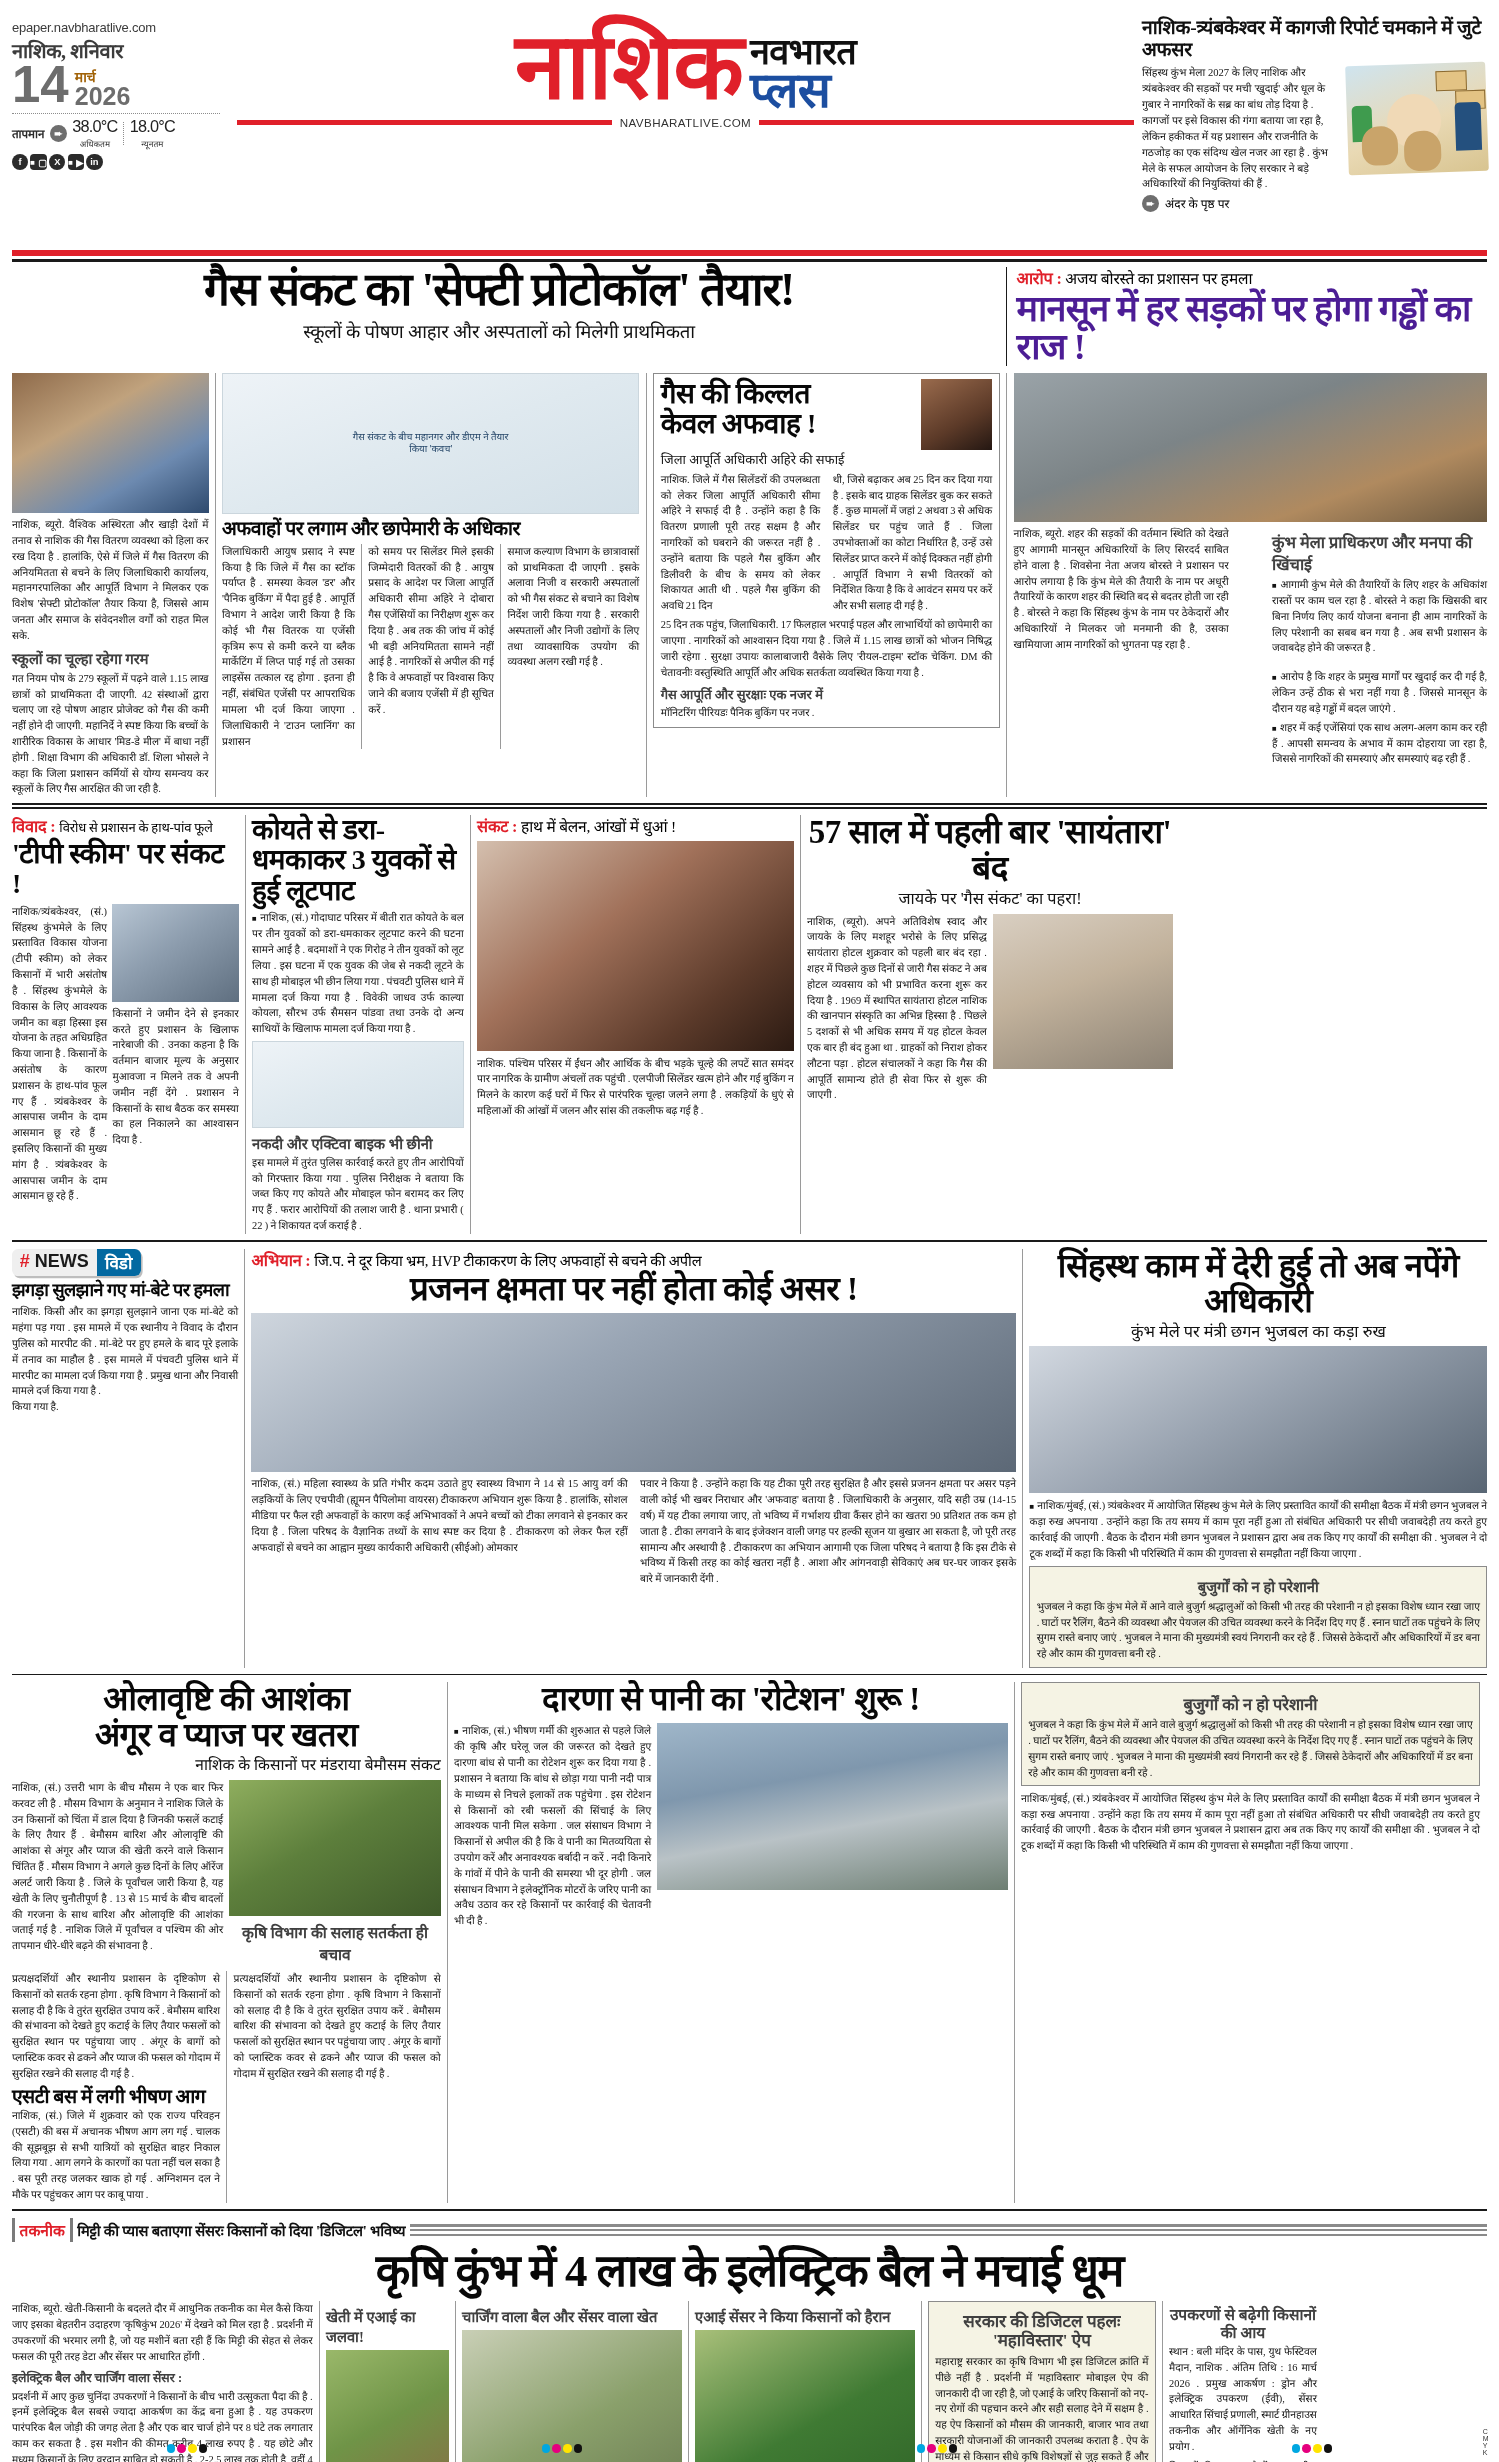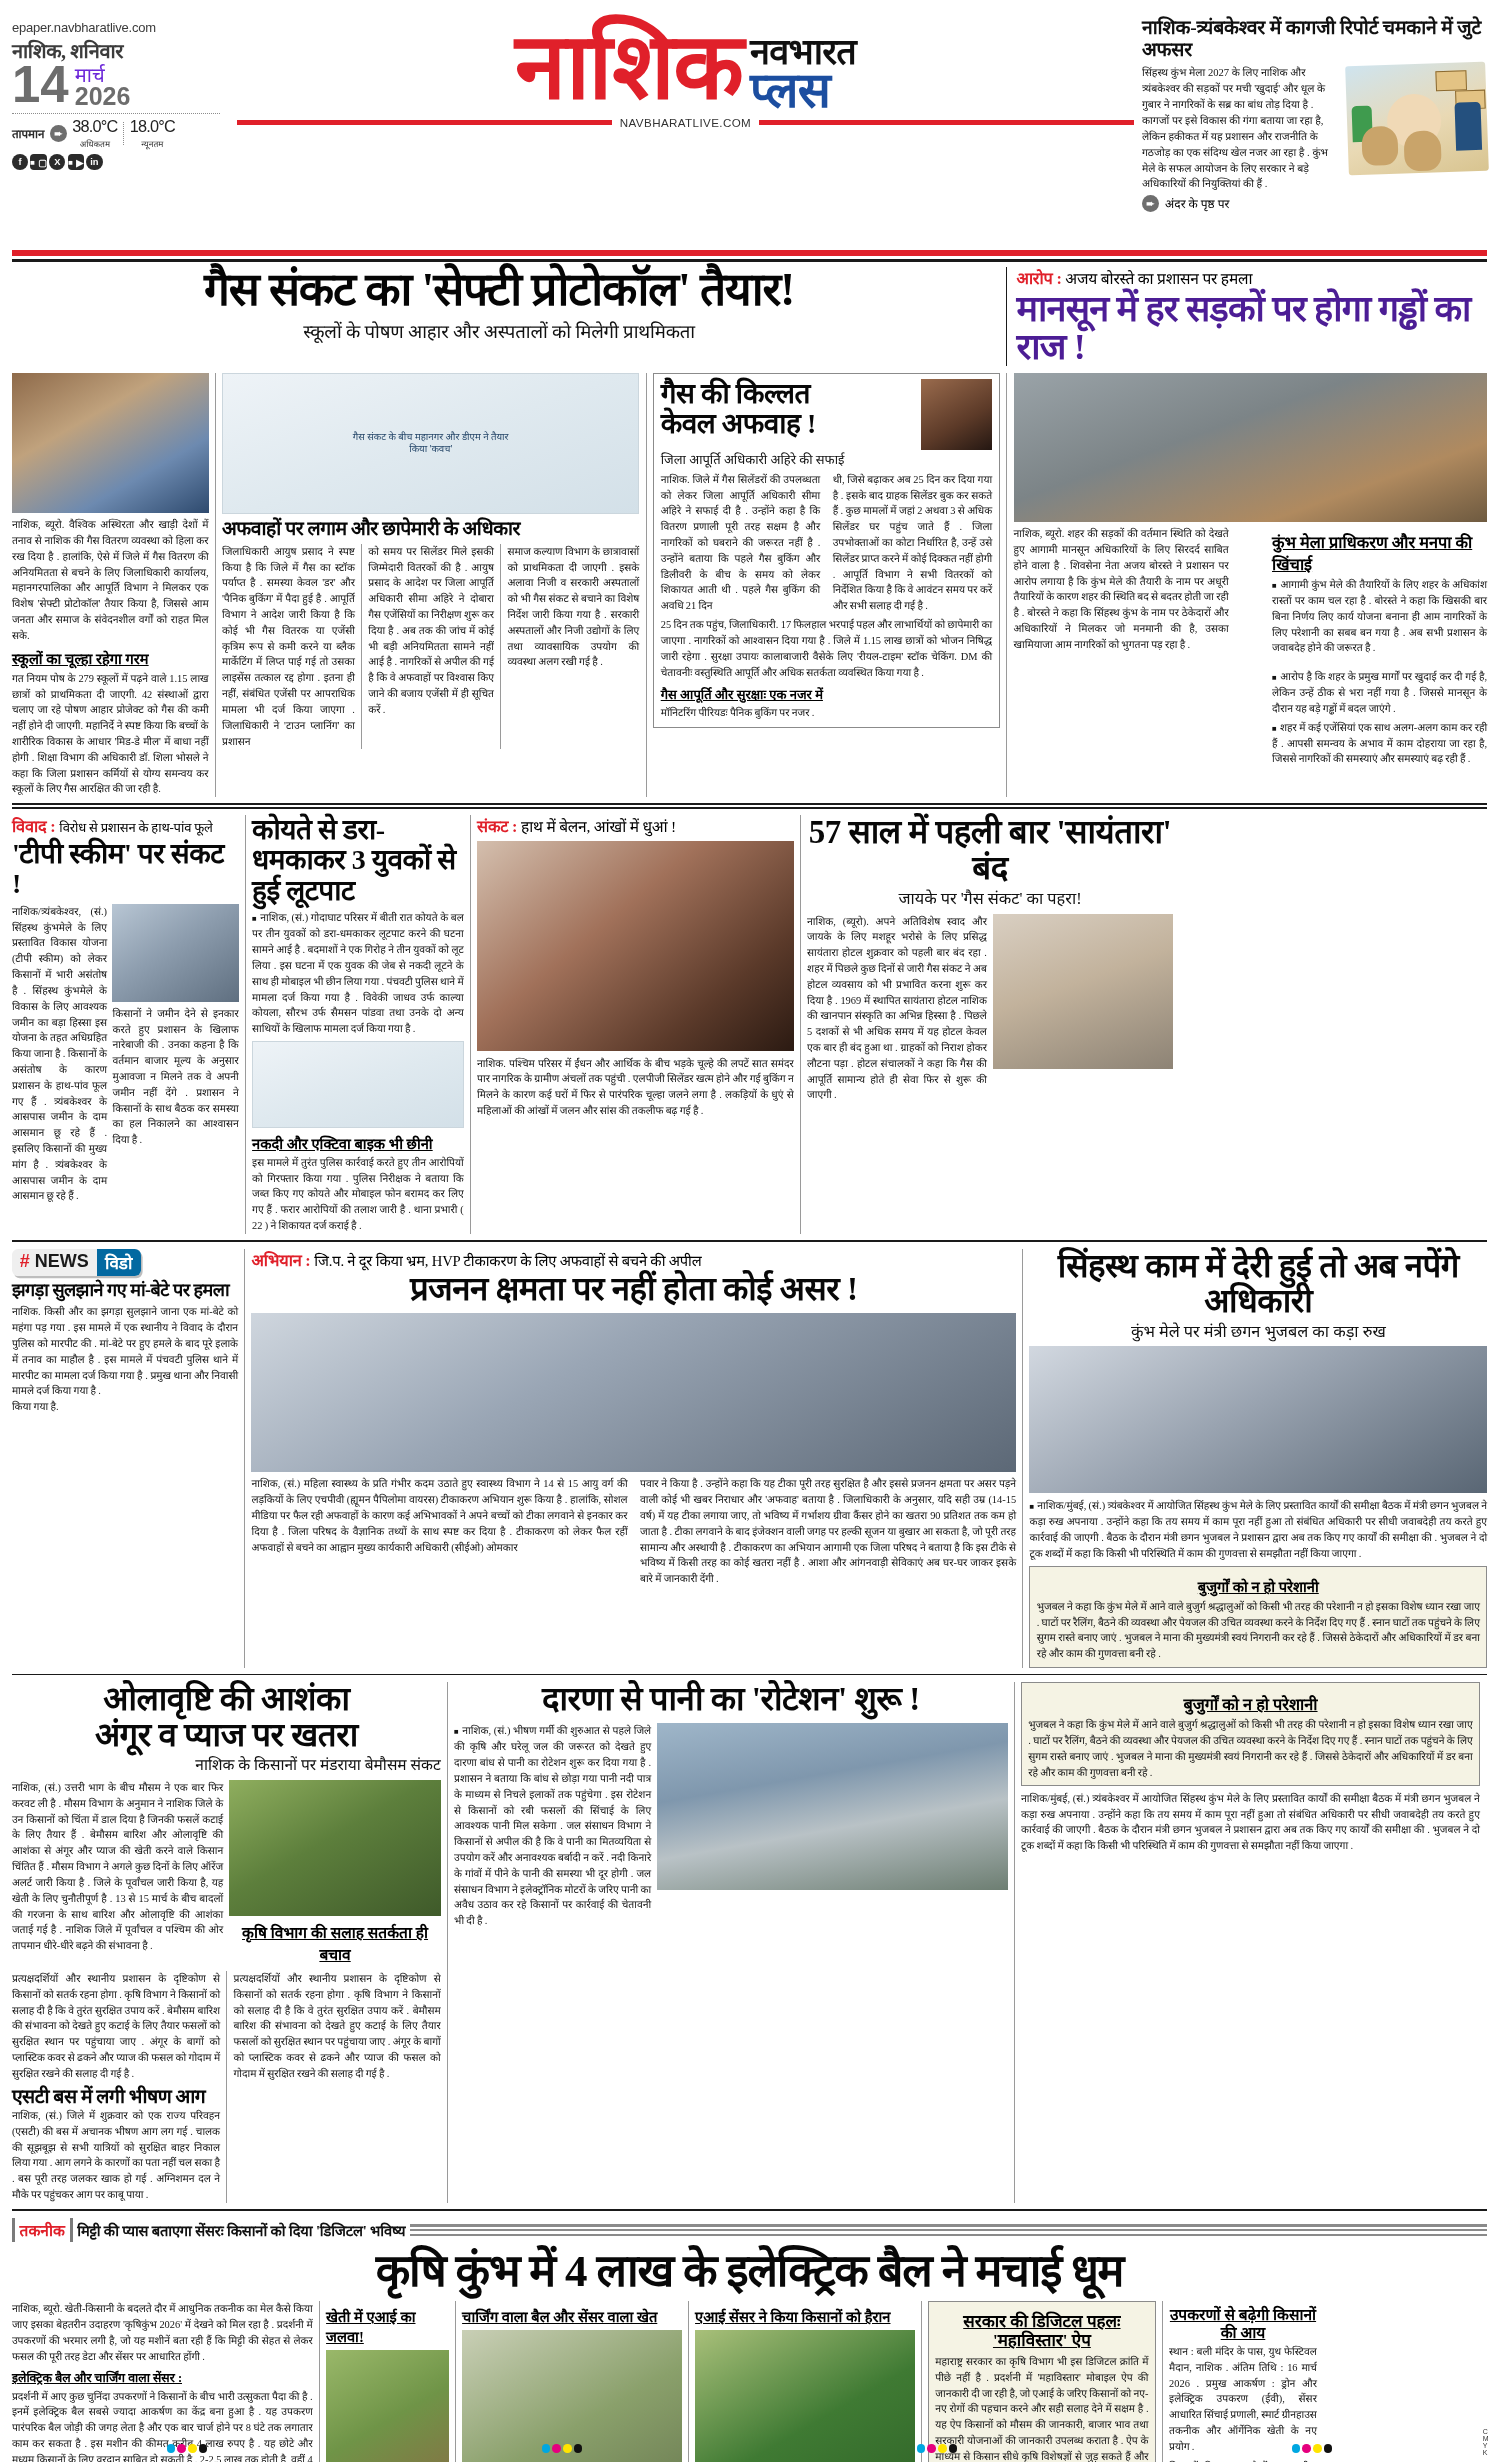--- a/index.html
+++ b/index.html
@@ -24,21 +24,21 @@
   }
   .sq::before { content:"\25A0"; font-size:7.8px; margin-right:3.1px; }
 
   
   .masthead { display:flex; align-items:flex-start; gap:0; height:233px; }
   .mh-left { width:225px; padding-top:6.2px; }
   .mh-left .epaper { font-family:"Liberation Sans",sans-serif; font-size:13px; color:#3b3b3b; letter-spacing:-0.2px;}
   .mh-left .city { font-size:20px; font-weight:bold; color:#3c3c3c; margin-top:1.6px; letter-spacing:-0.4px;}
   .dateline { display:flex; align-items:flex-end; gap:6.2px; margin-top:-1.6px;}
   .dateline .day { font-family:"Liberation Sans",sans-serif; font-size:51px; font-weight:bold; color:#6d6d6d; line-height:0.92;}
-  .dateline .mon { font-size:20px; font-weight:normal; color:#6d28d9; line-height:1.0;}
+  .dateline .mon { font-size:14px; font-weight:bold; color:#a16207; line-height:1.0;}
   .dateline .yr { font-family:"Liberation Sans",sans-serif; font-size:25px; font-weight:bold; color:#6d6d6d; line-height:0.95;}
   .dotrule { border-top:1.6px dotted #8d8d8d; margin:3.9px 0 3.1px 0; width:208px;}
   .temps { display:flex; align-items:center; gap:5.4px; }
   .temps .lbl { font-size:11.6px; font-weight:bold; color:#2a2a2a;}
   .nb-dot { width:17px; height:17px; border-radius:50%; background:#6e6e6e; color:#fff;
             font-size:10px; display:flex; align-items:center; justify-content:center; font-weight:bold;}
   .tcell { text-align:center; font-family:"Liberation Sans",sans-serif;}
   .tcell .v { font-size:16.3px; color:#222; letter-spacing:-0.8px;}
   .tcell .k { font-size:8.5px; color:#333; font-family:"Liberation Serif",serif;}
   .tsep { width:1.6px; height:23px; border-left:1.6px dotted #8d8d8d; }
@@ -107,21 +107,21 @@
   .cols { display:flex; }
   .col { padding:0 6.2px; }
   .col:first-child { padding-left:0; }
   .col:last-child { padding-right:0; }
   .colsep { border-left:0.8px solid #9a9a9a; }
 
   .secthead { font-size:21px; font-weight:bold; line-height:1.08; letter-spacing:-0.5px; color:#080808;}
   .secthead.big { font-size:28px; }
   .secthead.xl { font-size:33px; }
   .deck { font-size:13px; line-height:1.2; margin-top:2.3px; color:#111;}
-  .minihead { font-size:14.7px; font-weight:bold; margin:4.7px 0 2.3px; color:#000000;text-decoration:underline;}
+  .minihead { font-size:14.7px; font-weight:bold; margin:4.7px 0 2.3px; color:#404040;}
 
   .boxed { border:0.8px solid #8b8b8b; padding:4.7px 6.2px; }
   .cream { background:#f5f3e4; }
 
   .newsbadge { display:inline-flex; align-items:stretch; border-radius:6.2px; overflow:hidden;
                font-family:"Liberation Sans",sans-serif; box-shadow:1.6px 2.3px 0 #bdbdbd;}
   .newsbadge .a { background:#efefef; color:#1a1a1a; font-size:18px; font-weight:bold; padding:2.3px 7.8px;}
   .newsbadge .a .hash { color:#e0202a; }
   .newsbadge .b { background:#0369a1; color:#fff; font-size:17px; font-weight:bold; padding:2.3px 8.5px;
                   font-family:"Liberation Serif",serif;}

